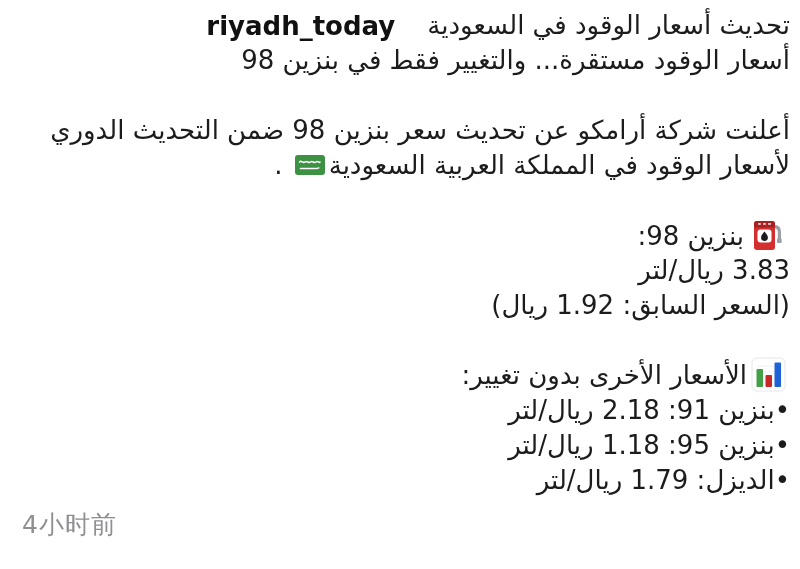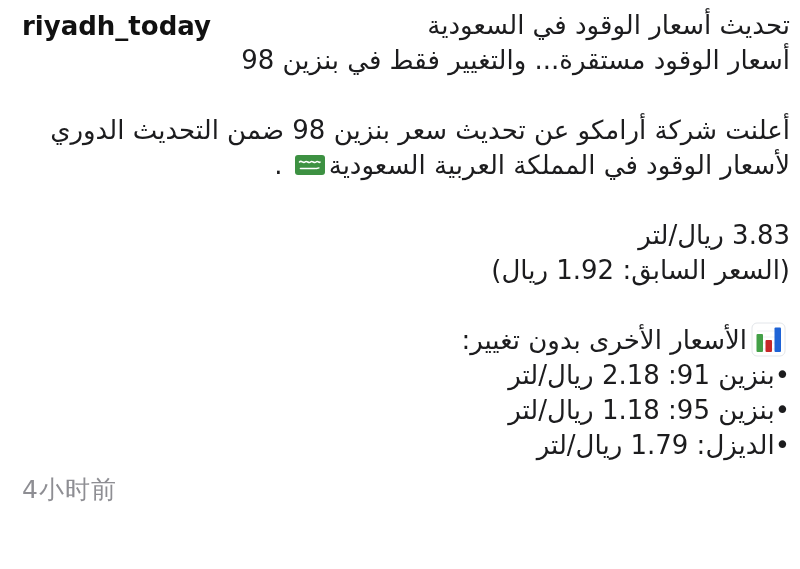--- a/index.html
+++ b/index.html
@@ -13,23 +13,24 @@
     color: #1c1c1e;
   }
   .post {
     box-sizing: border-box;
     width: 800px;
     height: 569px;
     padding: 8px 10px 0 22px;
   }
   .first-row {
     display: flex;
-    justify-content: space-between;
+    justify-content: flex-end;
     align-items: center;
     height: 35px;
+    gap: 32px;
   }
   .username {
     direction: ltr;
     font-weight: 700;
     font-size: 26px;
     color: #111111;
     white-space: nowrap;
   }
   .cap-line {
     direction: rtl;
@@ -78,20 +79,33 @@
     <span>لأسعار الوقود في المملكة العربية السعودية</span><svg class="emoji" width="30" height="22" viewBox="0 0 30 22">
       <rect x="0" y="1" width="30" height="20" rx="3" fill="#3d9142"></rect>
       <path d="M4.5 8 c2 -2.2 3.5 1.8 5.5 0 s3.5 1.8 5.5 0 3.5 1.8 5.5 0 2.5 1.2 4 .2" stroke="#ffffff" stroke-width="1.6" fill="none" stroke-linecap="round"></path>
       <path d="M5.5 14.5 h15" stroke="#ffffff" stroke-width="1.6" stroke-linecap="round"></path>
       <path d="M21.5 14.5 l2.5 -0.6" stroke="#ffffff" stroke-width="1.3" stroke-linecap="round"></path>
     </svg><span> .</span>
   </div>
 
   <div class="spacer"></div>
 
+  <div class="cap-line">
+    <svg class="emoji" width="38" height="38" viewBox="0 0 38 38">
+      <path d="M26 9 c5 0 7 2.5 7 7 v7 h-3.2 v-7 c0 -2.6 -1.4 -3.8 -3.8 -3.8 z" fill="#9aa0a6"></path>
+      <rect x="29" y="22.5" width="4.6" height="4.5" rx="1" fill="#9aa0a6"></rect>
+      <rect x="6" y="5" width="21" height="29" rx="3" fill="#d32f2f"></rect>
+      <path d="M6 8 a3 3 0 0 1 3 -3 h15 a3 3 0 0 1 3 3 v3.5 h-21 z" fill="#a82222"></path>
+      <rect x="10" y="7" width="3" height="1.8" rx="0.9" fill="#ffffff" opacity="0.85"></rect>
+      <rect x="15" y="7" width="3" height="1.8" rx="0.9" fill="#ffffff" opacity="0.85"></rect>
+      <rect x="20" y="7" width="3" height="1.8" rx="0.9" fill="#ffffff" opacity="0.85"></rect>
+      <rect x="9.5" y="13.5" width="14" height="13" rx="3" fill="#ffffff"></rect>
+      <path d="M16.5 15.5 c2.3 2.8 3.4 4.4 3.4 6.1 a3.4 3.4 0 1 1 -6.8 0 c0 -1.7 1.1 -3.3 3.4 -6.1 z" fill="#1c1c1e"></path>
+    </svg><span>بنزين 98:</span>
+  </div>
 
   <div class="cap-line">3.83 ريال/لتر</div>
 
   <div class="cap-line">(السعر السابق: 1.92 ريال)</div>
 
   <div class="spacer"></div>
 
   <div class="cap-line">
     <svg class="emoji" width="35" height="35" viewBox="0 0 35 35">
       <rect x="1" y="1" width="33" height="33" rx="5" fill="#ffffff" stroke="#e3e6ea" stroke-width="1"></rect>

